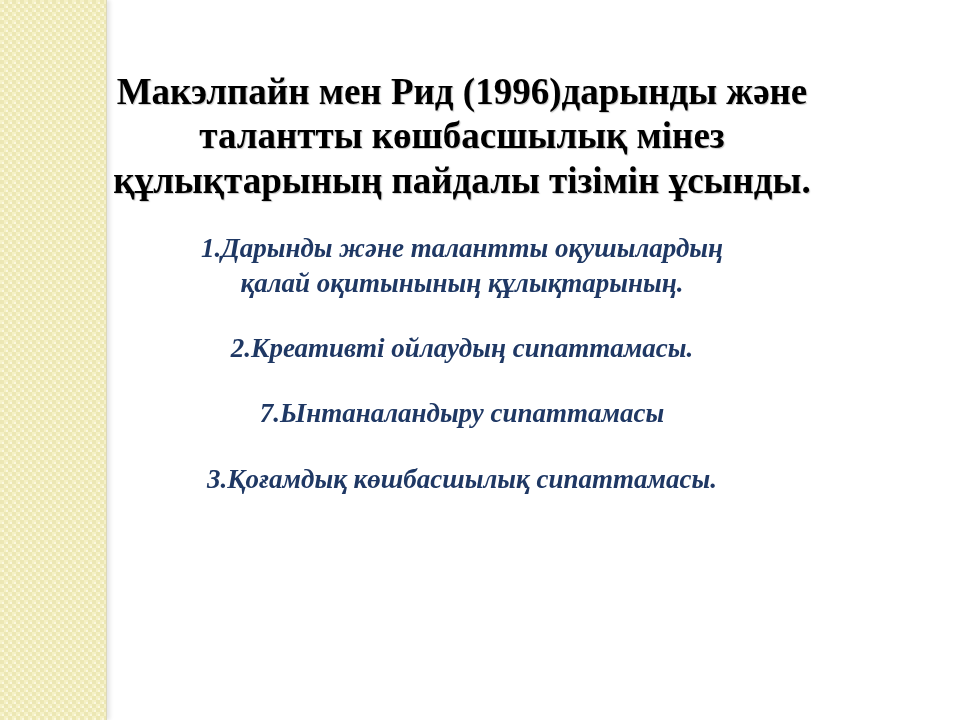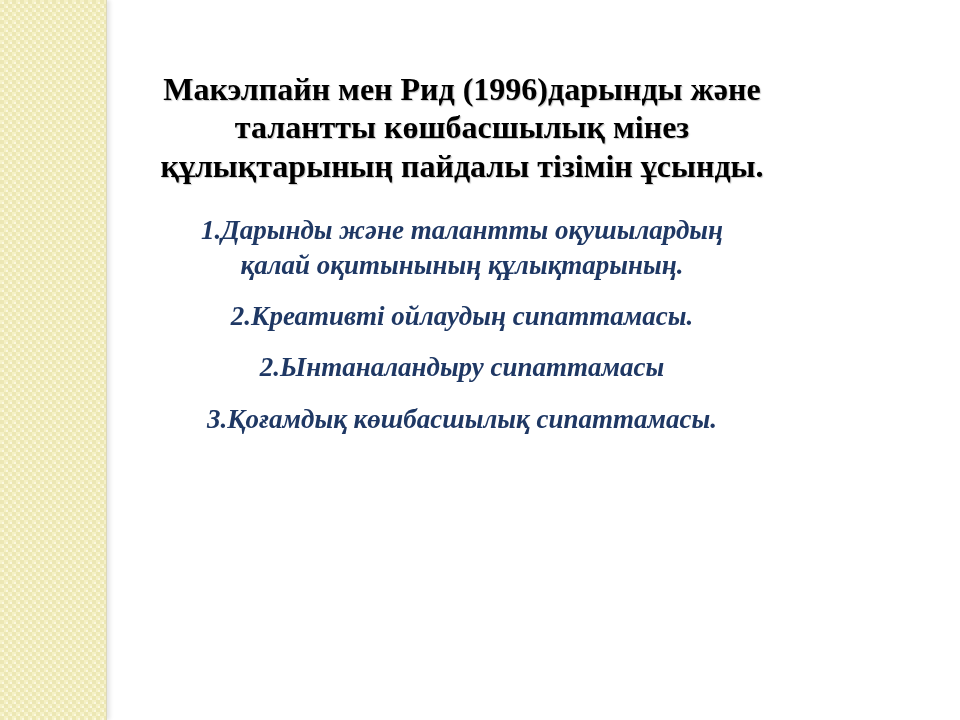--- a/index.html
+++ b/index.html
@@ -33,28 +33,28 @@
   }
   .content {
     position: absolute;
     left: 112px;
     top: 0;
     width: 700px;
     text-align: center;
   }
   .title {
     margin-top: 70px;
-    font-size: 32px;
+    font-size: 37px;
     line-height: 1.2;
     font-weight: bold;
     color: #000000;
     text-shadow: 1px 1px 1px rgba(90,90,90,0.35);
   }
   .item {
-    margin-top: 16px;
+    margin-top: 30px;
     font-size: 27px;
     line-height: 1.3;
     font-weight: bold;
     font-style: italic;
     color: #1f3864;
   }
   .item.first {
     margin-top: 28px;
   }
 </style>
@@ -78,21 +78,21 @@
       <div class="item first">
         <div>1.Дарынды және талантты оқушылардың</div>
         <div>қалай оқитынының құлықтарының.</div>
       </div>
 
       <div class="item">
         <div>2.Креативті ойлаудың сипаттамасы.</div>
       </div>
 
       <div class="item">
-        <div>2.Ынтаналандыру сипаттамасы</div>
+        <div>7.Ынтаналандыру сипаттамасы</div>
       </div>
 
       <div class="item">
         <div>3.Қоғамдық көшбасшылық сипаттамасы.</div>
       </div>
 
 
     </div>
 
   </div>

